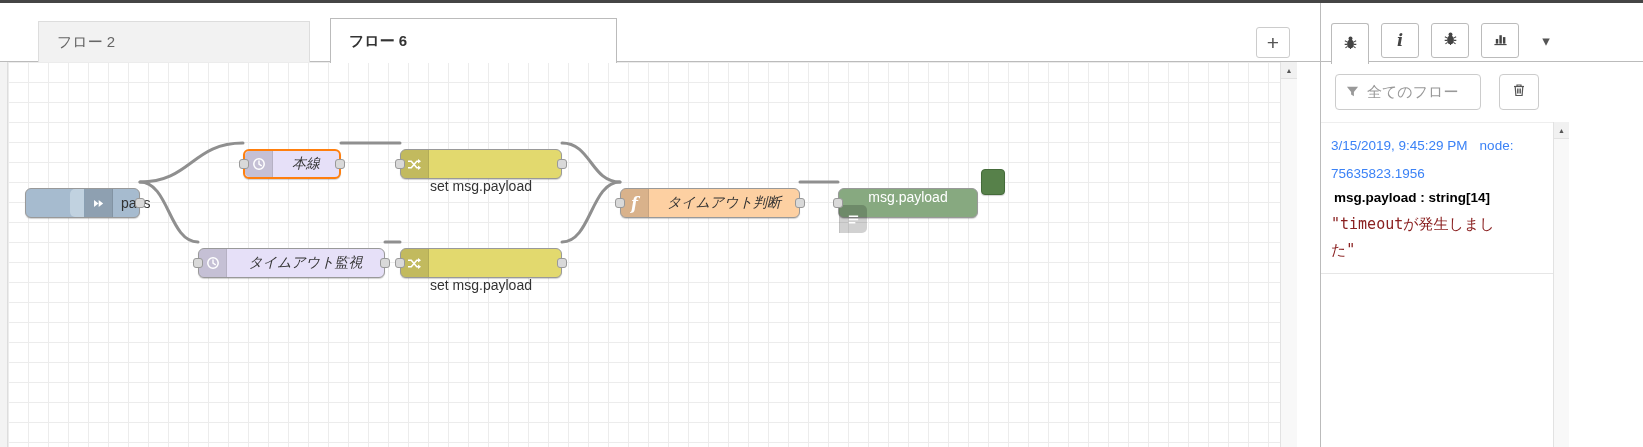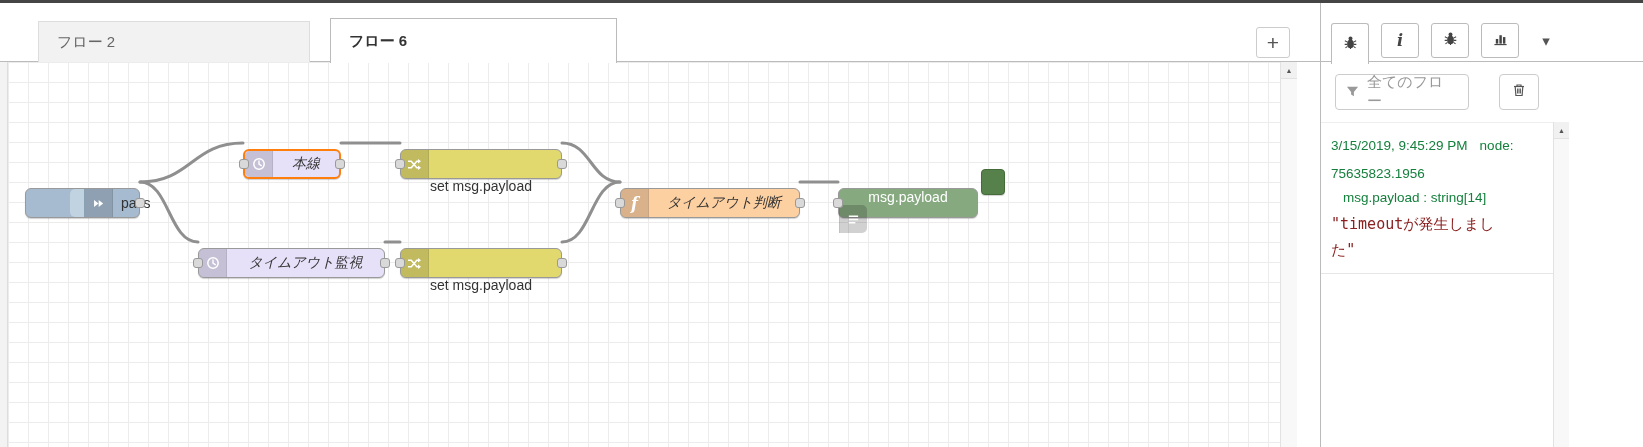--- a/index.html
+++ b/index.html
@@ -49,29 +49,29 @@
   .sb-btn { height:17px; display:flex; align-items:center; justify-content:center; font-size:7px; color:#555; background:#f1f1f1; border-bottom:1px solid #e2e2e2; cursor:pointer; }
 
   
   .sidebar { position:absolute; left:1320px; top:0; width:323px; height:447px; background:#fff; border-left:1px solid #bbb; }
   .sidebar-tabs { position:absolute; top:0; left:0; right:0; height:62px; border-bottom:1px solid #bbb; background:#fff; }
   .side-tab { position:absolute; top:23px; width:38px; height:35px; border:1px solid #bbb; border-radius:3px; background:#fff; display:flex; align-items:center; justify-content:center; cursor:pointer; color:#444; }
   .side-tab.active { height:41px; border-bottom:none; border-radius:3px 3px 0 0; z-index:3; }
   .iglyph { font-family:"DejaVu Serif","Liberation Serif",serif; font-weight:bold; font-style:italic; font-size:16px; color:#444; }
   .side-caret { position:absolute; top:26px; left:210px; width:30px; height:30px; display:flex; align-items:center; justify-content:center; font-size:15px; color:#555; cursor:pointer; }
 
-  .filter-btn { position:absolute; left:14px; top:74px; width:134px; height:36px; background:#fff; border:1px solid #ccc; border-radius:4px; color:#999; font-size:15px; display:flex; align-items:center; gap:8px; padding:16px 10px; cursor:pointer; }
+  .filter-btn { position:absolute; left:14px; top:74px; width:146px; height:36px; background:#fff; border:1px solid #ccc; border-radius:4px; color:#999; font-size:15px; display:flex; align-items:center; gap:8px; padding:16px 10px; cursor:pointer; }
   .trash-btn { position:absolute; left:178px; top:74px; width:40px; height:36px; background:#fff; border:1px solid #ccc; border-radius:4px; display:flex; align-items:center; justify-content:center; cursor:pointer; }
 
   .messages { position:absolute; top:122px; left:0; width:232px; bottom:0; border-top:1px solid #eee; overflow:hidden; background:#fff; }
   .msg-scroll { position:absolute; top:122px; left:232px; width:16px; bottom:0; background:#f8f8f8; border-left:1px solid #e2e2e2; }
   .dbg-msg { padding:9px 10px 10px; border-bottom:1px solid #e6e6e6; cursor:pointer; }
-  .dbg-meta { color:#15803d; font-size:13.5px; line-height:2.05; }
+  .dbg-meta { color:#3b82f6; font-size:13.5px; line-height:2.05; }
   .dbg-node { margin-left:12px; }
-  .dbg-prop { color:#15803d; font-size:13.5px; margin:3px 12px 7px; }
+  .dbg-prop { color:#000000; font-size:13.5px; margin:3px 3px 7px;font-weight:bold; }
   .dbg-value { font-family:"DejaVu Sans Mono","Liberation Mono",monospace; font-size:15px; color:#8a2020; line-height:1.7; max-width:182px; word-break:break-word; }
 </style>
 </head>
 <body>
 
 <div class="page">
   <div class="top-edge"></div>
 
   <div class="header"></div>
   <div class="tab inactive">

